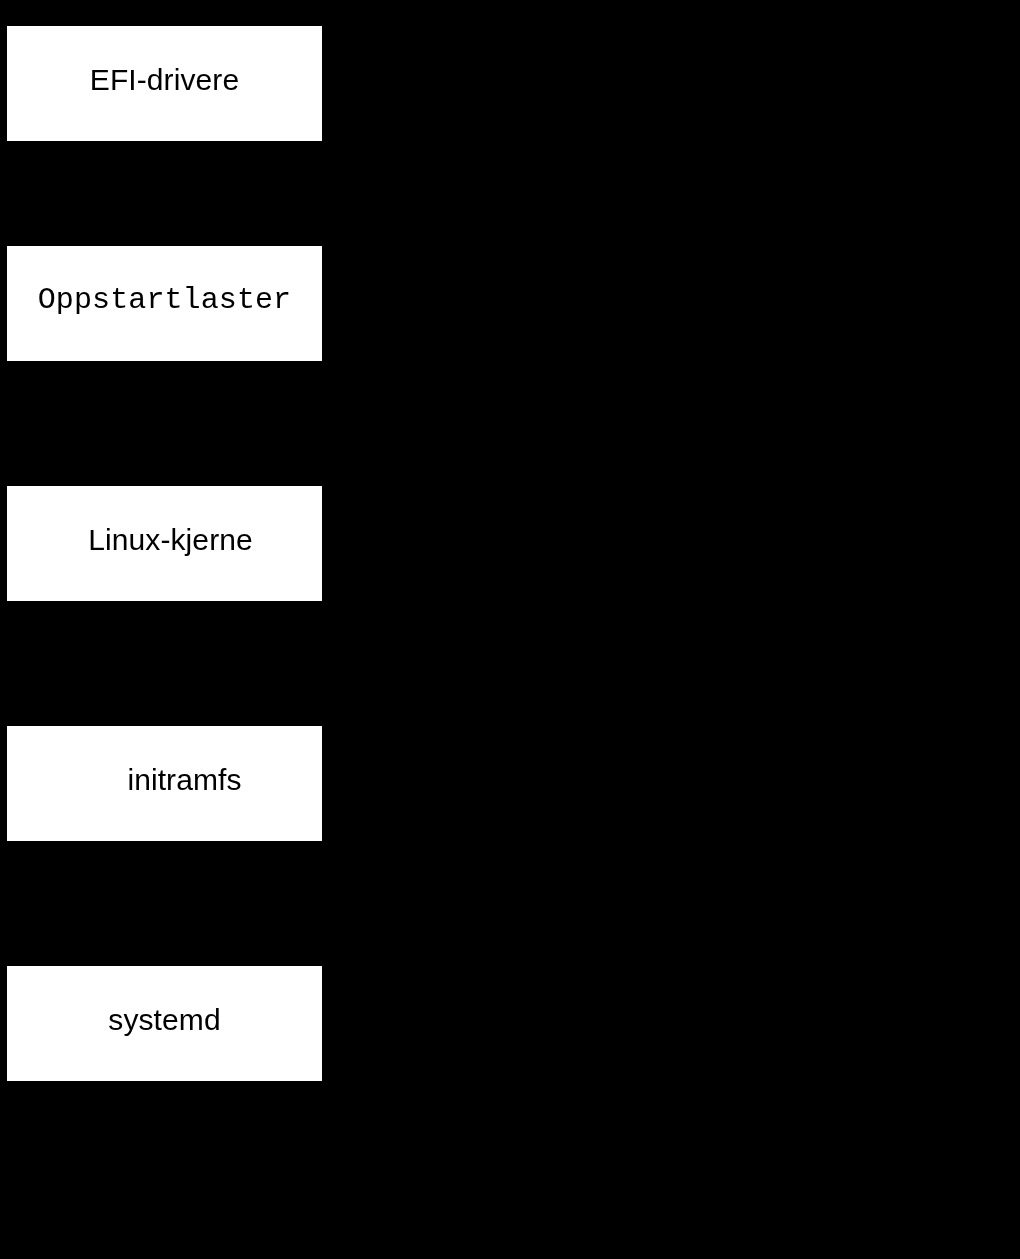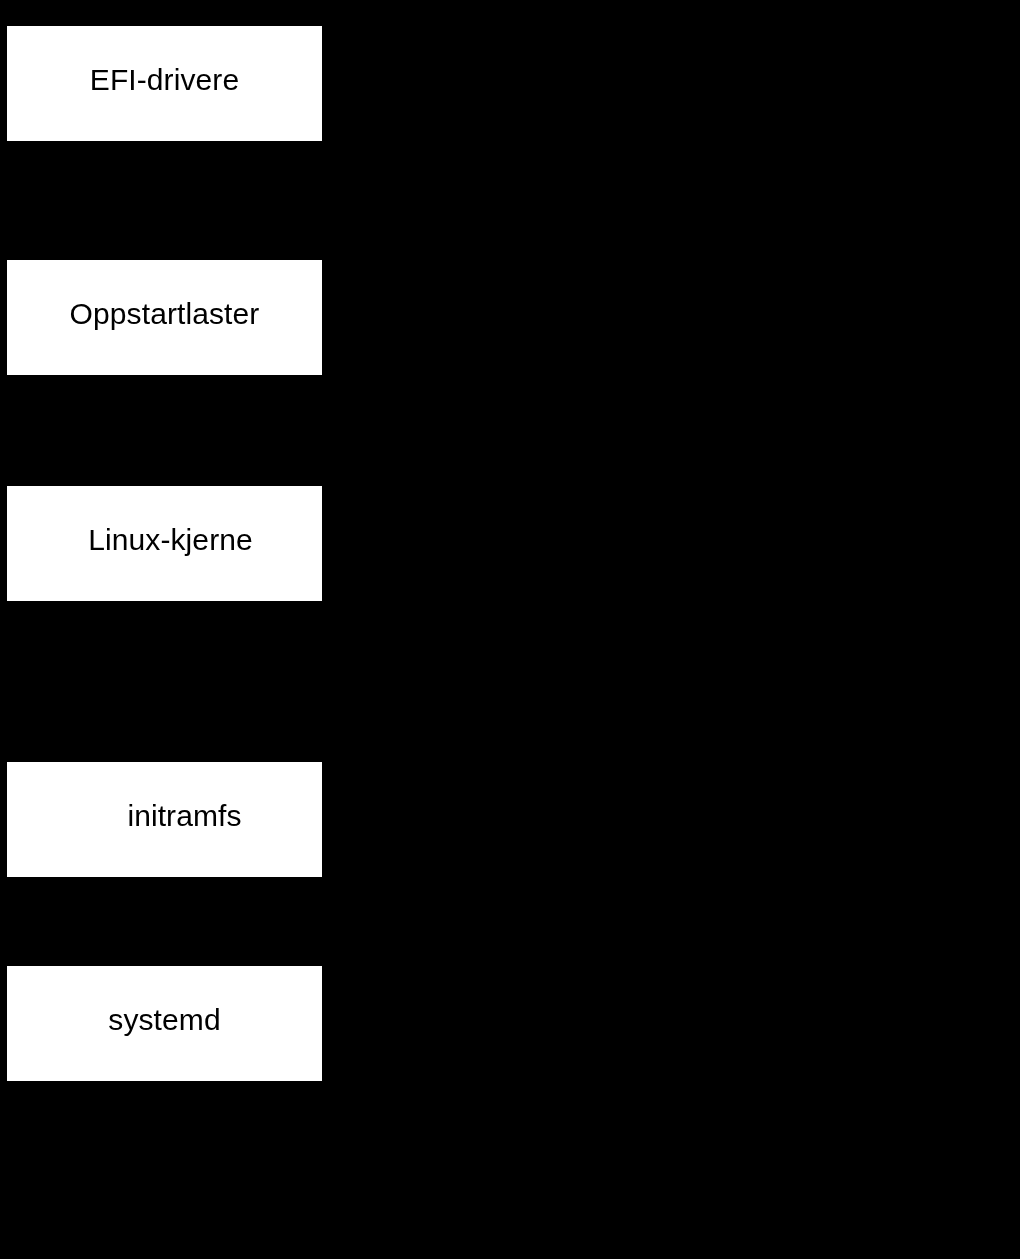--- a/index.html
+++ b/index.html
@@ -28,23 +28,23 @@
     width: 315px;
     height: 115px;
     background: #ffffff;
     box-sizing: border-box;
     display: flex;
     align-items: center;
     justify-content: center;
   }
 
   .stage-box.s0 { top: 6px; margin-top: 20px; }
-  .stage-box.s1 { top: 260px; }
+  .stage-box.s1 { top: 246px; font-family: Liberation Mono, monospace; }
   .stage-box.s2 { top: 486px; padding-left: 12px; }
-  .stage-box.s3 { top: 762px; padding-left: 40px; }
+  .stage-box.s3 { top: 726px; padding-left: 40px; }
   .stage-box.s4 { top: 966px; }
 
   .stage-label {
     color: #000000;
     font-size: 30px;
     font-weight: 400;
     line-height: 1;
     letter-spacing: 0.1px;
     white-space: nowrap;
     position: relative;

